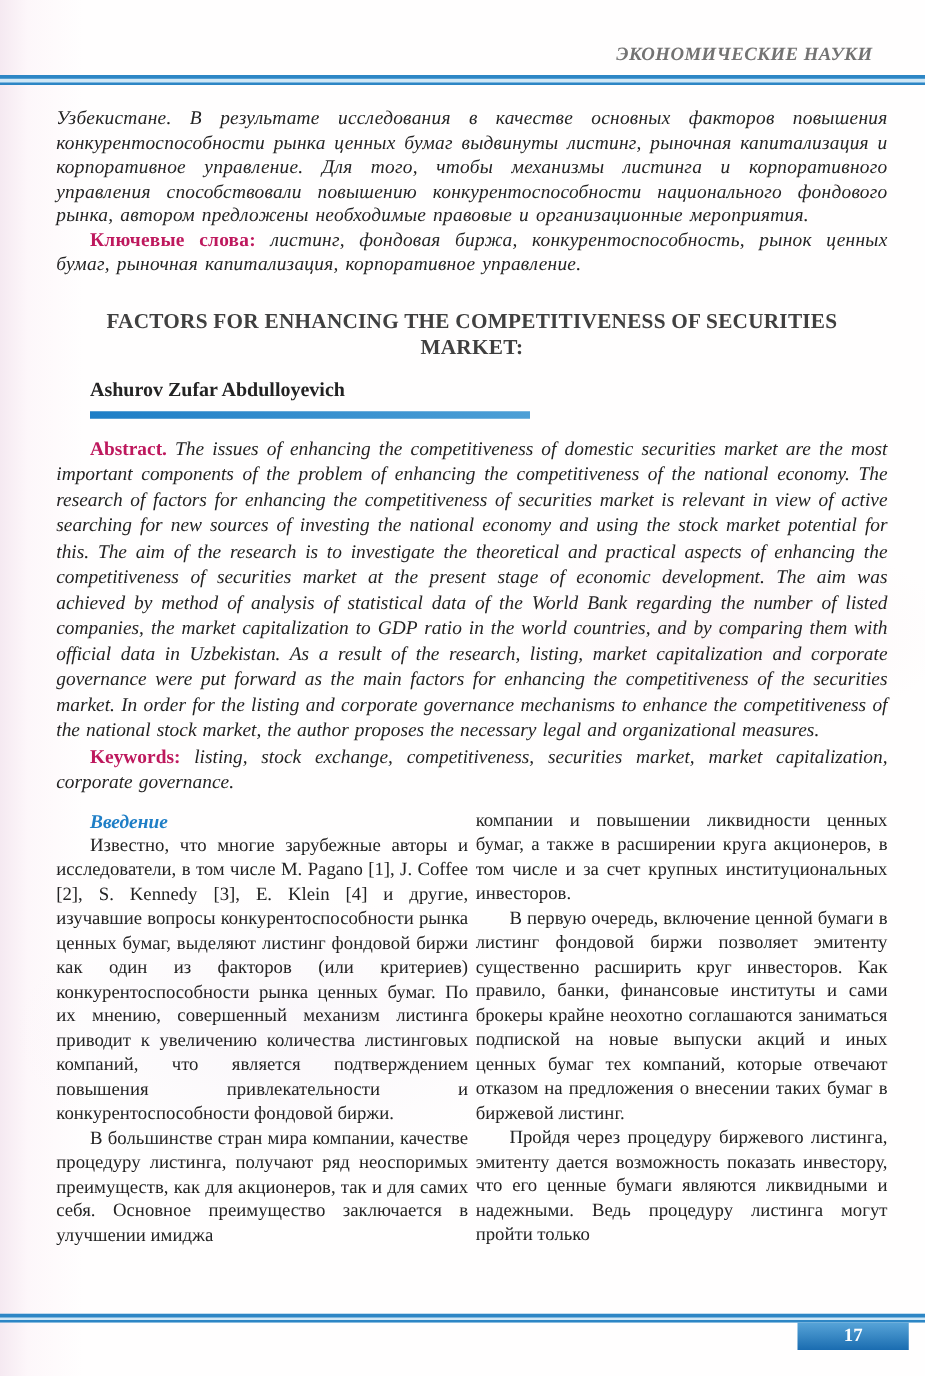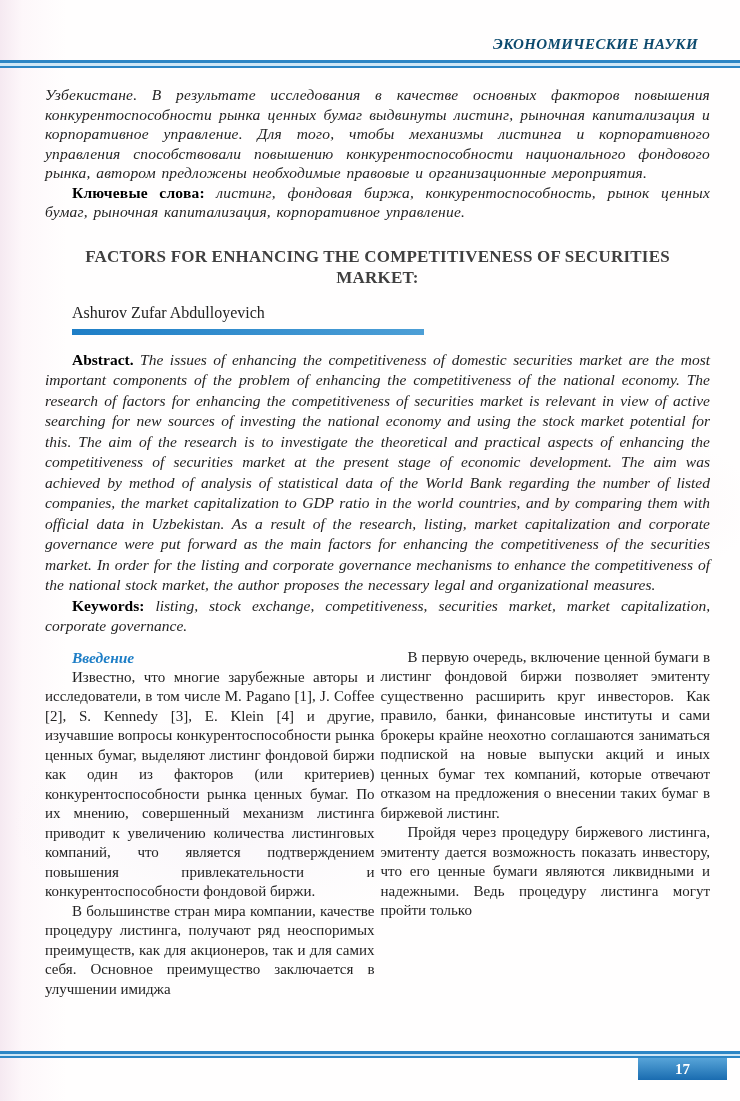--- a/index.html
+++ b/index.html
@@ -8,40 +8,40 @@
     font-family:"Liberation Serif","DejaVu Serif",serif;color:#232323;
     background:
       radial-gradient(ellipse 260px 120px at 78% 46%, rgba(235,200,210,0.18), transparent 70%),
       radial-gradient(ellipse 300px 160px at 30% 75%, rgba(210,190,220,0.12), transparent 70%),
       linear-gradient(90deg,#f5e9f1 0%, #fdf7fa 3%, #fffefe 9%, #fffefe 100%);
   }
   .page{position:relative;width:100%;height:100%;}
 
   
   .hdr{height:53px;display:flex;justify-content:flex-end;align-items:flex-end;padding:0 42px 7px 0;}
-  .hdr-title{color:#0c4a6e;font-weight:bold;font-style:italic;font-size:15px;letter-spacing:0.4px;}
+  .hdr-title{color:#737373;font-weight:bold;font-style:italic;font-size:15px;letter-spacing:0.4px;}
 
   
   .rule{height:3px;background:#cfe7f6;border-top:3px solid #2d86c5;border-bottom:2px solid #2d86c5;}
 
   main{padding:0 30px 0 45px;}
 
   
   .ann{margin-top:17px;font-style:italic;font-size:15.5px;line-height:19.5px;
        text-align:justify;letter-spacing:0.2px;word-spacing:1.5px;}
   .ann p{margin:0;}
   .ann .kw-line{text-indent:27px;}
-  .lbl{color:#000000;font-weight:bold;font-style:normal;}
+  .lbl{color:#be185d;font-weight:bold;font-style:normal;}
 
   
   .title{margin:24px 0 0;text-align:center;color:#404040;font-weight:bold;
          font-size:17px;line-height:21px;letter-spacing:0.2px;}
 
   
-  .author{margin:16px 0 7px 27px;font-weight:normal;font-size:16px;}
+  .author{margin:16px 0 7px 27px;font-weight:bold;font-size:16px;}
   .author-bar{margin-left:27px;width:352px;height:6px;
               background:linear-gradient(90deg,#1e7ec6,#4d9fd6);}
   .affil{margin:11px 0 0 27px;font-size:15.5px;line-height:20px;}
 
   
   .abstract{margin:15px 0 0;font-style:italic;font-size:15.5px;line-height:20.5px;
             text-align:justify;text-indent:27px;word-spacing:1px;}
   .kw-en{margin:0;font-style:italic;font-size:15.5px;line-height:20.5px;
          text-align:justify;text-indent:27px;word-spacing:1px;}
 
@@ -89,20 +89,21 @@
 
     <p class="kw-en" lang="en"><span class="lbl">Keywords:</span> <span>listing, stock exchange, competitiveness, securities market, market capitalization, corporate governance.</span></p>
 
     <div class="cols">
       <div class="col">
         <h3 class="intro">Введение</h3>
         <p>Известно, что многие зарубежные авторы и исследователи, в том числе M. Pagano [1], J. Coffee [2], S. Kennedy [3], E. Klein [4] и другие, изучавшие вопросы конкурентоспособности рынка ценных бумаг, выделяют листинг фондовой биржи как один из факторов (или критериев) конкурентоспособности рынка ценных бумаг. По их мнению, совершенный механизм листинга приводит к увеличению количества листинговых компаний, что является подтверждением повышения привлекательности и конкурентоспособности фондовой биржи.</p>
         <p>В большинстве стран мира компании, качестве процедуру листинга, получают ряд неоспоримых преимуществ, как для акционеров, так и для самих себя. Основное преимущество заключается в улучшении имиджа</p>
       </div>
       <div class="col">
+        <p class="cont">компании и повышении ликвидности ценных бумаг, а также в расширении круга акционеров, в том числе и за счет крупных институциональных инвесторов.</p>
         <p>В первую очередь, включение ценной бумаги в листинг фондовой биржи позволяет эмитенту существенно расширить круг инвесторов. Как правило, банки, финансовые институты и сами брокеры крайне неохотно соглашаются заниматься подпиской на новые выпуски акций и иных ценных бумаг тех компаний, которые отвечают отказом на предложения о внесении таких бумаг в биржевой листинг.</p>
         <p>Пройдя через процедуру биржевого листинга, эмитенту дается возможность показать инвестору, что его ценные бумаги являются ликвидными и надежными. Ведь процедуру листинга могут пройти только</p>
       </div>
     </div>
 
   </main>
 
   <footer>
     <div class="foot-rule"></div>
     <div class="pagenum">17</div>

